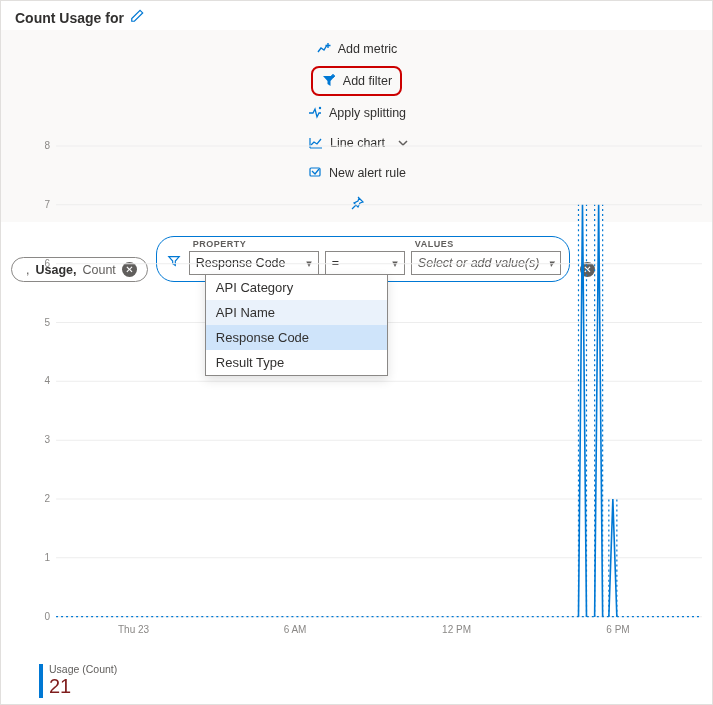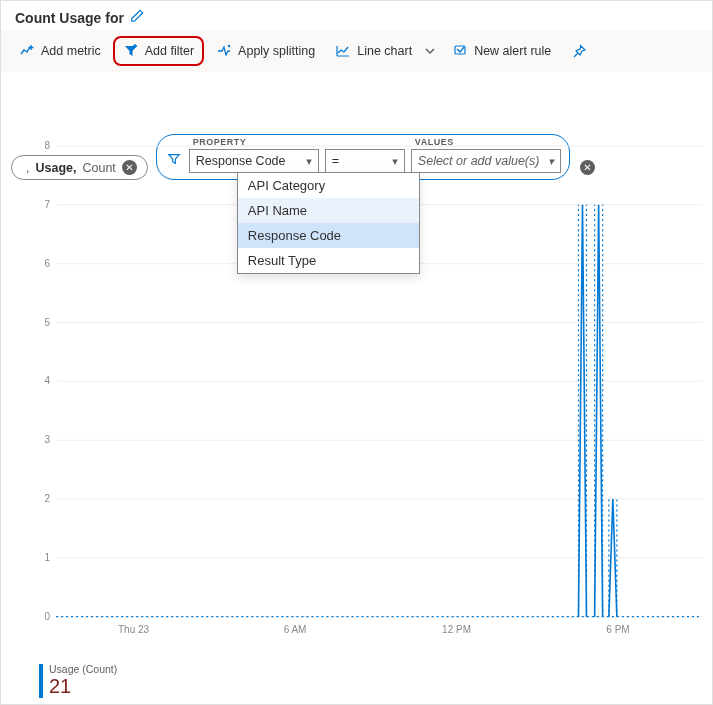--- a/index.html
+++ b/index.html
@@ -5,47 +5,47 @@
   * { box-sizing: border-box; }
   html, body { margin:0; padding:0; font-family: "Segoe UI", Arial, sans-serif; font-size:13px; color:#323130; background:#fff; }
   .root { width:713px; height:705px; border:1px solid #e1dfdd; position:relative; overflow:hidden; }
 
   
   .title-row { display:flex; align-items:center; padding:8px 14px 4px 14px; gap:6px; }
   .title-text { font-weight:600; font-size:14px; }
   .edit-icon { color:#0078d4; cursor:pointer; }
 
   
-  .toolbar { background:#faf9f8; display:flex; align-items:center; padding:6px 10px; gap:4px; }
+  .toolbar { background:#faf9f8; display:flex; align-items:center; padding:6px 10px; gap:4px;flex-direction:column; }
   .tb-btn { display:flex; align-items:center; gap:6px; padding:5px 8px; border-radius:2px; cursor:pointer; }
   .tb-highlight { border:2px solid #cc0000; border-radius:8px; }
   .tb-icon { color:#0078d4; width:16px; height:16px; flex:0 0 16px; display:flex; align-items:center; justify-content:center; }
   .tb-label { font-size:12.5px; white-space:nowrap; line-height:1.15; }
   .tb-chevron { color:#605e5c; display:flex; align-items:center; padding:0 4px; cursor:pointer; }
   .tb-group { display:flex; align-items:center; }
 
   
   .scope-row { display:flex; align-items:flex-end; padding:14px 10px 6px 10px; gap:8px; position:relative; }
   .pill { border:1px solid #8a8886; border-radius:16px; padding:4px 10px 4px 14px; display:flex; align-items:center; gap:6px; font-size:12.5px; background:#fff; cursor:pointer; }
   .pill-close { width:15px; height:15px; border-radius:50%; background:#605e5c; color:#fff; display:flex; align-items:center; justify-content:center; font-size:10px; line-height:1; cursor:pointer; }
   .pill .muted { color:#605e5c; }
   .pill .bold { font-weight:600; }
-  .filter-pill { border:1px solid #0078d4; border-radius:18px; padding:2px 8px 6px 8px; display:flex; align-items:flex-end; gap:6px; background:#fff; position:relative;margin-top:48px; }
+  .filter-pill { border:1px solid #0078d4; border-radius:18px; padding:2px 8px 6px 8px; display:flex; align-items:flex-end; gap:6px; background:#fff; position:relative; }
   .filter-funnel { color:#0078d4; padding:0 2px 4px 2px; }
   .filter-block { display:flex; flex-direction:column; gap:2px; }
   .filter-lbl { font-size:9px; letter-spacing:0.5px; color:#605e5c; font-weight:700; text-transform:uppercase; padding-left:4px;}
   .filter-select { border:1px solid #8a8886; height:24px; display:flex; align-items:center; justify-content:space-between; padding:0 6px; font-size:12.5px; gap:6px; background:#fff; cursor:pointer; }
   .filter-select.w1 { width:130px; }
   .filter-select.w2 { width:80px; }
   .filter-select.w3 { width:150px; font-style:italic; color:#605e5c; }
   .options-remove { width:15px; height:15px; border-radius:50%; background:#605e5c; color:#fff; display:flex; align-items:center; justify-content:center; font-size:10px; margin-left:2px; margin-bottom:5px; cursor:pointer;}
   .chev { font-size:11px; color:#605e5c; }
 
   
-  .dropdown { position:absolute; top:35px; left:48px; width:183px; background:#fff; border:1px solid #8a8886; box-shadow:0 4px 10px rgba(0,0,0,0.12); z-index:50; }
+  .dropdown { position:absolute; top:35px; left:16px; width:183px; background:#fff; border:1px solid #8a8886; box-shadow:0 4px 10px rgba(0,0,0,0.12); z-index:50; }
   .dd-item { padding:5px 10px; font-size:13px; cursor:pointer; }
   .dd-item.hover { background:#eaf2fb; }
   .dd-item.selected { background:#cfe4fa; }
 
   
   .chart-area { position:absolute; left:10px; right:10px; top:135px; bottom:60px; }
 
   
   .legend { position:absolute; left:18px; bottom:6px; display:flex; flex-direction:column; gap:0px; }
   .legend-row { display:flex; align-items:center; gap:6px;padding-left:20px; }

